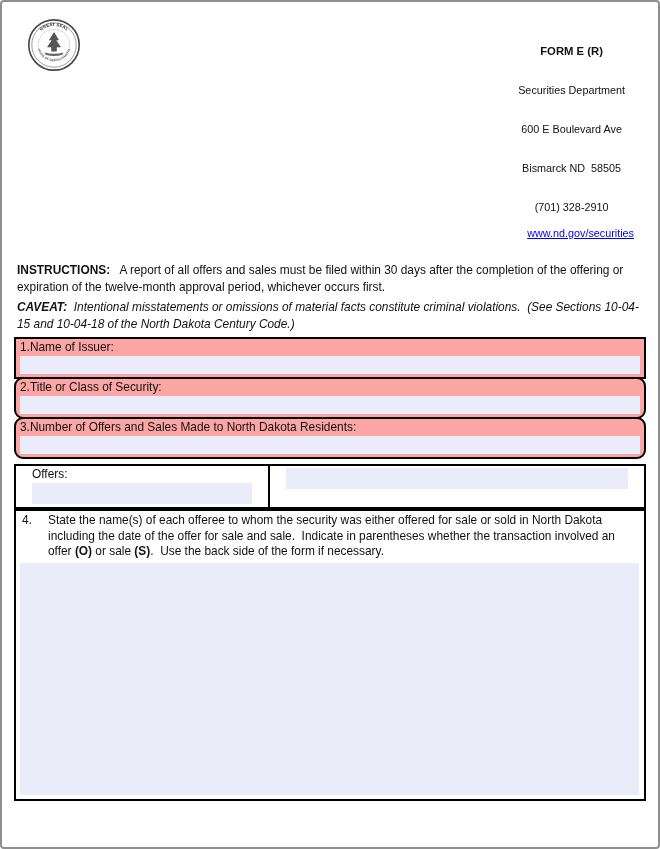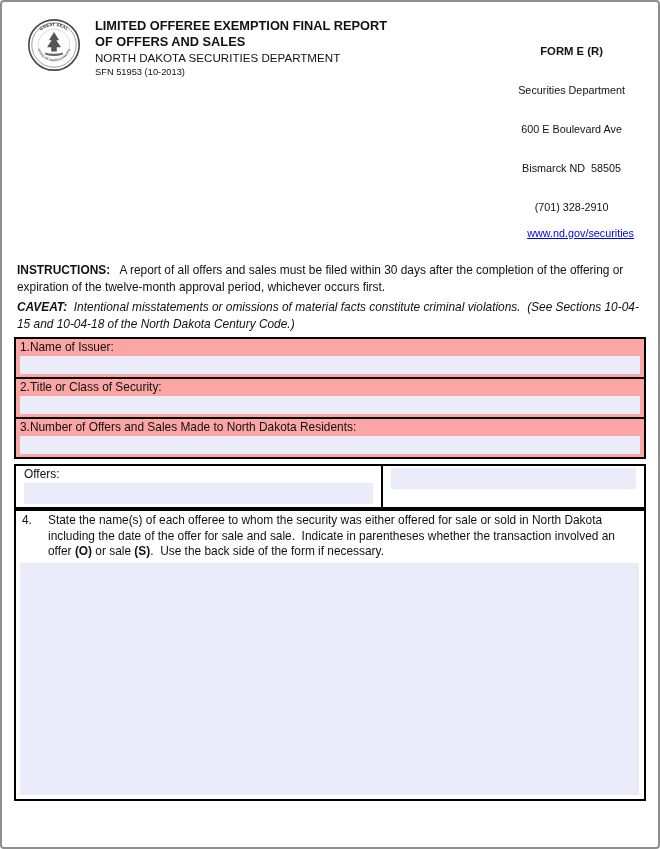--- a/index.html
+++ b/index.html
@@ -41,31 +41,31 @@
   .para {
     margin: 9px 3px 0; width: 628px;
     font-size: 11.9px; line-height: 17px; white-space: pre-wrap;
   }
   .para.caveat  { margin-top: 3px; font-style: italic; }
   .b { font-weight: bold; }
 
   
   .boxes { margin-top: 4px; }
   .field-box { border: 2px solid #000; padding: 1px 4px 3px; background: #fca5a5; }
-  .field-box + .field-box { margin-top: -2px; }
+  .field-box + .field-box { margin-top: -2px; border-radius: 9px; }
   .flabel { font-size: 11.9px; line-height: 15px; }
   .finput {
     display: block; width: 100%; height: 18px; margin-top: 1px;
     background: var(--field-bg, #eaedf9); border: none; outline: none;
     font-family: inherit; font-size: 11.9px; padding: 0 3px;
   }
 
   
   .os-row { display: flex; border: 2px solid #000; margin-top: 5px; }
-  .os-cell { width: 365px; padding: 1px 8px 3px; }
+  .os-cell { width: 252px; padding: 1px 16px 3px; }
   .os-cell.sales { flex: 1; border-left: 2px solid #000; }
   .os-input {
     display: block; width: 100%; height: 21px; margin-top: 1px;
     background: var(--field-bg, #eaedf9); border: none; outline: none;
     font-family: inherit; font-size: 11.9px; padding: 0 3px;
   }
 
   
   .box4 { border: 2px solid #000; padding: 2px 5px 4px 4px; }
   .box4-head { display: flex; font-size: 11.9px; line-height: 15.5px; padding-left: 2px; }
@@ -94,26 +94,20 @@
         <circle cx="30" cy="30" r="16.8" fill="none" stroke="#8a8a8a" stroke-width="0.6" stroke-dasharray="1.4 1.1"></circle>
         <text font-size="4.8" font-weight="bold" fill="#333" font-family="Liberation Sans, sans-serif">
           <textPath href="#arcTop" startOffset="50%" text-anchor="middle">GREAT SEAL</textPath>
         </text>
         <text font-size="3.6" fill="#333" font-family="Liberation Sans, sans-serif">
           <textPath href="#arcBot" startOffset="50%" text-anchor="middle">STATE OF NORTH DAKOTA</textPath>
         </text>
         <path d="M30 16 l-5.5 9 h3 l-5 7.5 h4.5 v4.5 h6 v-4.5 h4.5 l-5 -7.5 h3 z" fill="#555"></path>
         <path d="M20 38 q10 3 20 0 l-1 2.5 q-9 2.5 -18 0 z" fill="#666"></path>
       </svg>
-    </div>
-    <div class="hdr-center">
-      <div class="hdr-title">LIMITED OFFEREE EXEMPTION FINAL REPORT</div>
-      <div class="hdr-title">OF OFFERS AND SALES</div>
-      <div class="hdr-dept">NORTH DAKOTA SECURITIES DEPARTMENT</div>
-      <div class="hdr-sfn">SFN 51953 (10-2013)</div>
     </div>
     <div class="hdr-right">
       <div class="form-code">FORM E (R)</div>
       <div>Securities Department</div>
       <div>600 E Boulevard Ave</div>
       <div>Bismarck ND  58505</div>
       <div>(701) 328-2910</div>
       <a href="#" class="hdr-link">www.nd.gov/securities</a>
     </div>
   </div>

